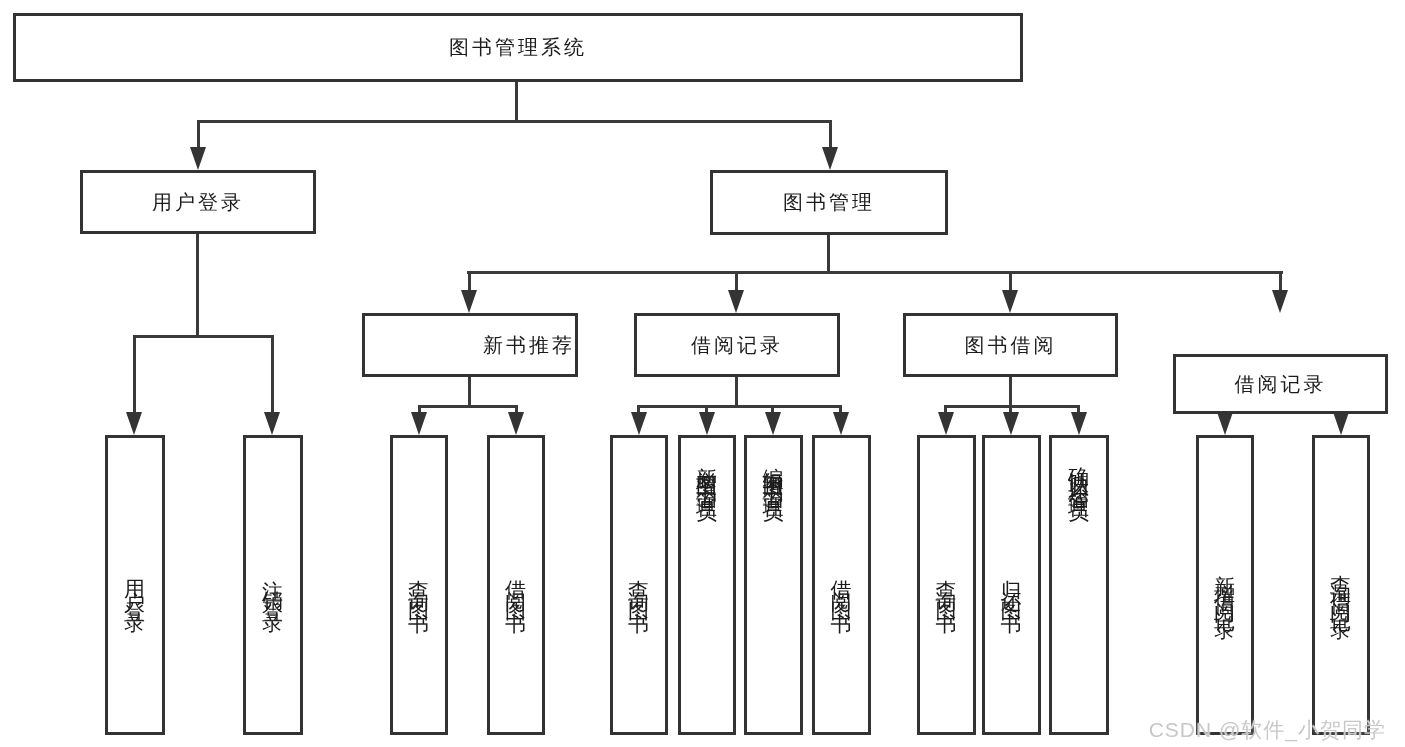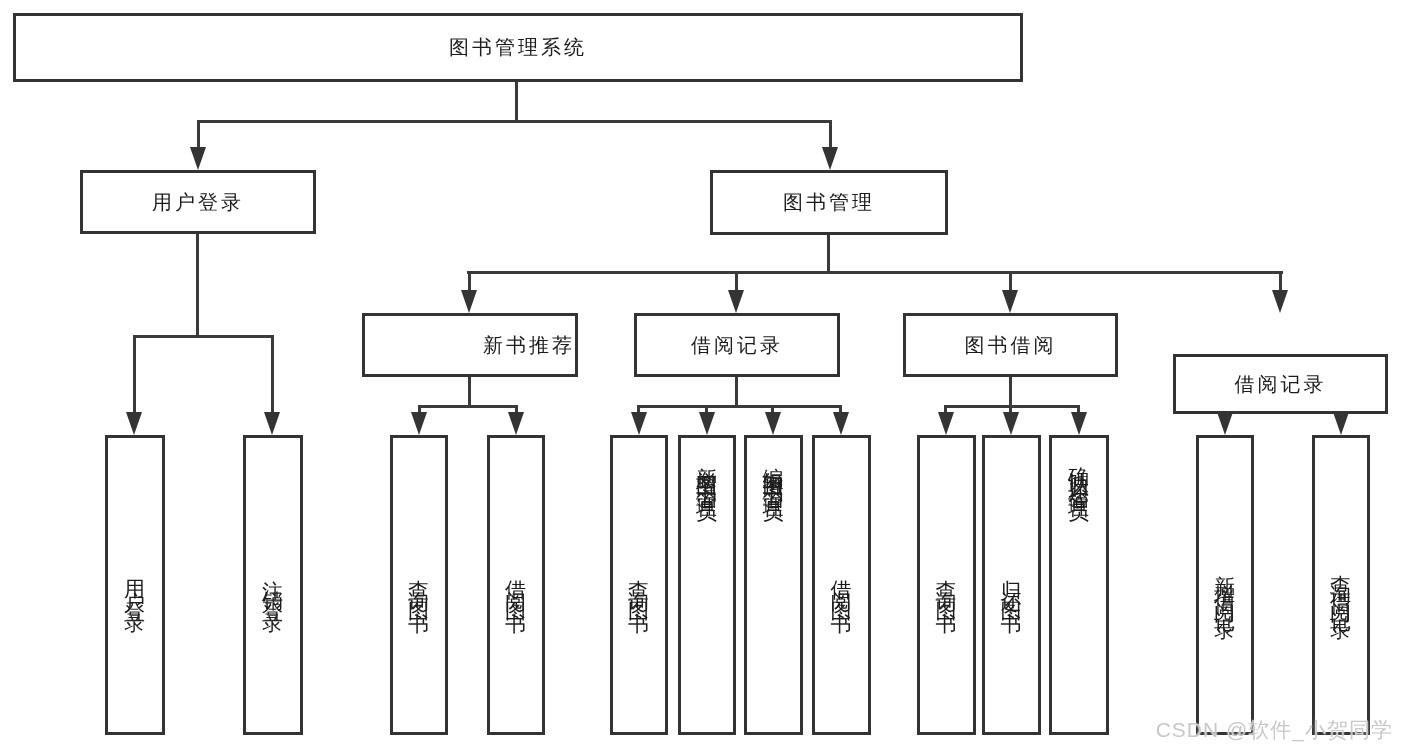--- a/index.html
+++ b/index.html
@@ -23,21 +23,21 @@
   .leaf.mid span { letter-spacing:9px; }
   .vline, .hline { position:absolute; background:#3a3a3a; z-index:1; }
   .vline { width:3px; }
   .hline { height:3px; }
   .arrow {
     position:absolute; width:0; height:0; z-index:1;
     border-left:8px solid transparent; border-right:8px solid transparent;
     border-top:23px solid #343434;
   }
   .watermark {
-    position:absolute; right:12px; bottom:3px; z-index:5;
+    position:absolute; right:19px; bottom:3px; z-index:5;
     color:#c8c8c8; font-size:21px; letter-spacing:1px;
     text-shadow:0 0 2px #ffffff;
   }
 </style>
 </head>
 <body>
 
 <div class="canvas">
 
   <div class="node" style="left:13px; top:13px; width:1010px; height:69px;">

